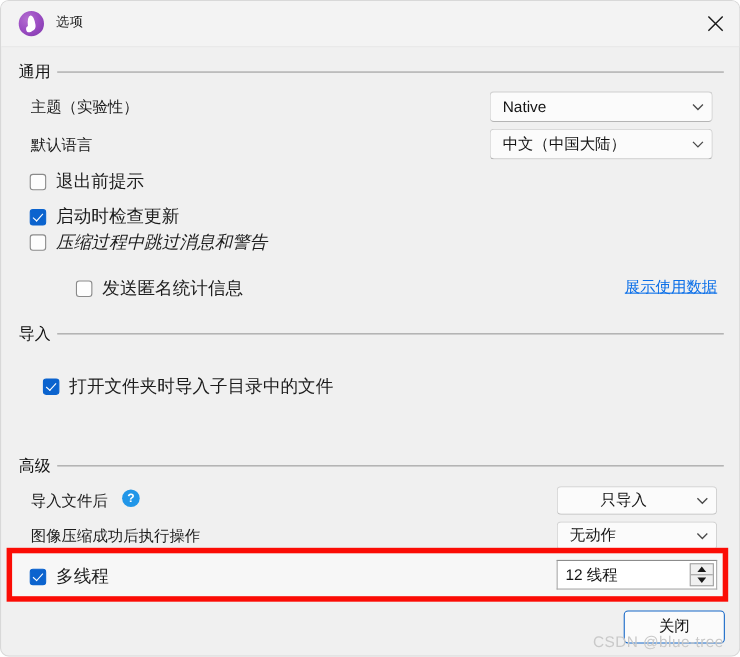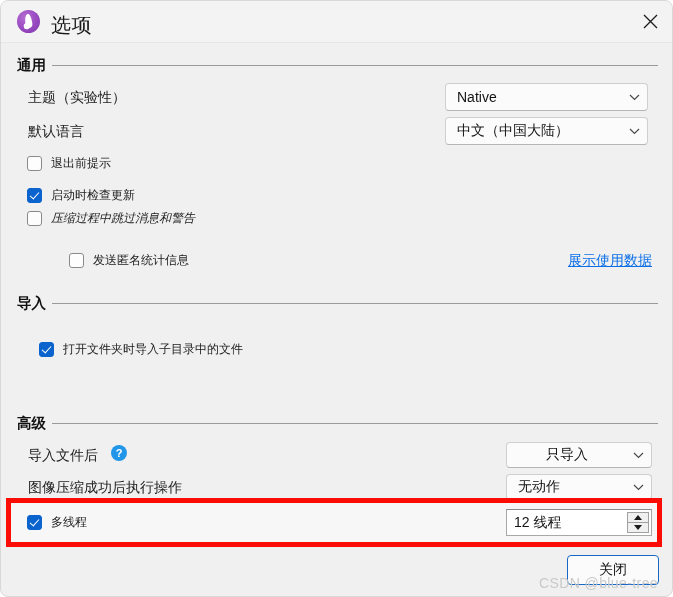--- a/index.html
+++ b/index.html
@@ -50,21 +50,21 @@
     content: "";
     position: absolute;
     left: -2px; bottom: -1px;
     width: 6px; height: 6px;
     background: #ffffff;
     border-radius: 50%;
   }
   .title-text {
     position: absolute;
     left: 50px; top: 11px;
-    font-size: 20px;
+    font-size: 12px;
     color: #1a1a1a;
     letter-spacing: .5px;
   }
   .close-x {
     position: absolute;
     right: 0; top: 0;
     width: 47px; height: 41px;
     display: flex;
     align-items: center;
     justify-content: center;
@@ -76,21 +76,21 @@
   .section-head {
     position: absolute;
     left: 16px;
     right: 14px;
     display: flex;
     align-items: center;
     gap: 6px;
   }
   .section-head .label {
     font-size: 14.5px;
-    font-weight: bold;
+    font-weight: normal;
     color: #111111;
     white-space: nowrap;
   }
   .section-head .rule {
     flex: 1;
     height: 1px;
     background: #9a9a9a;
   }
 
   
@@ -125,21 +125,21 @@
   .cbox.checked::after {
     content: "";
     position: absolute;
     left: 4px; top: 1px;
     width: 4px; height: 8px;
     border: solid #ffffff;
     border-width: 0 1.7px 1.7px 0;
     transform: rotate(42deg);
   }
   .cbrow .cbtext {
-    font-size: 12px;
+    font-size: 16px;
     color: #1c1c1c;
     white-space: nowrap;
   }
 
   
   .combo {
     position: absolute;
     box-sizing: border-box;
     background: #fbfbfb;
     border: 1px solid #cfcfcf;

